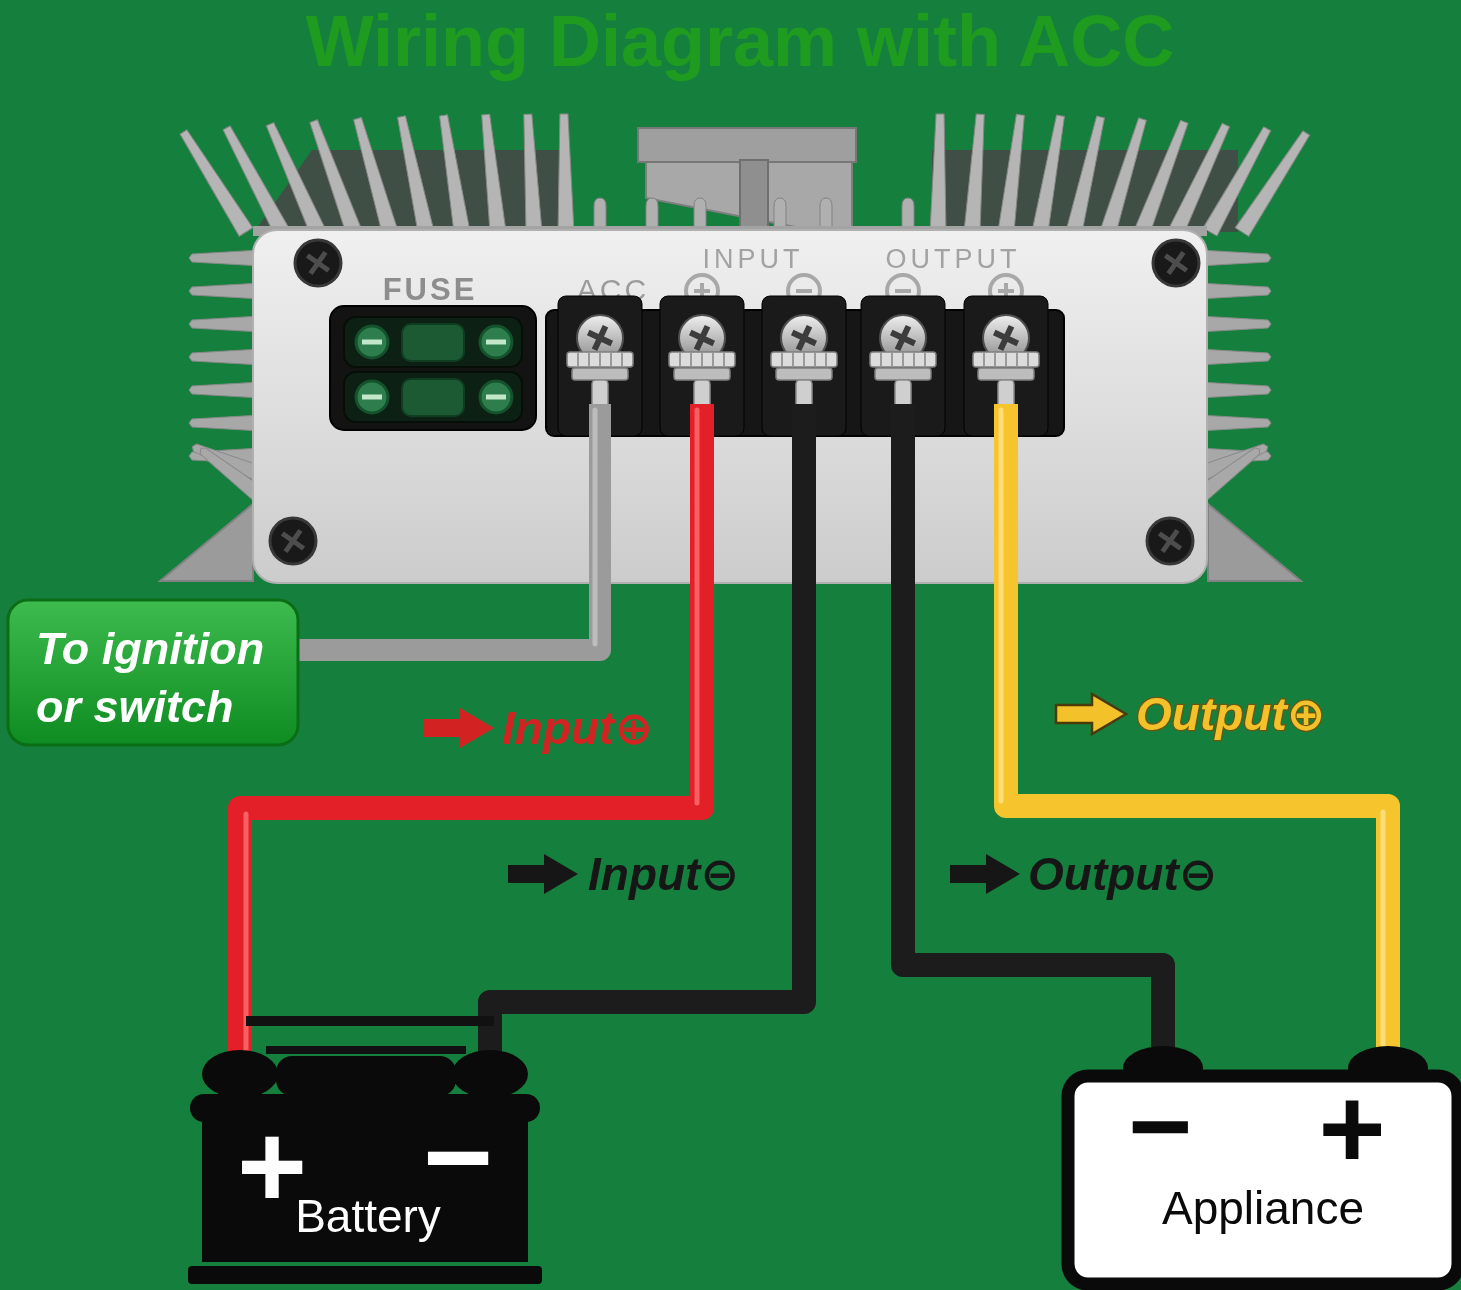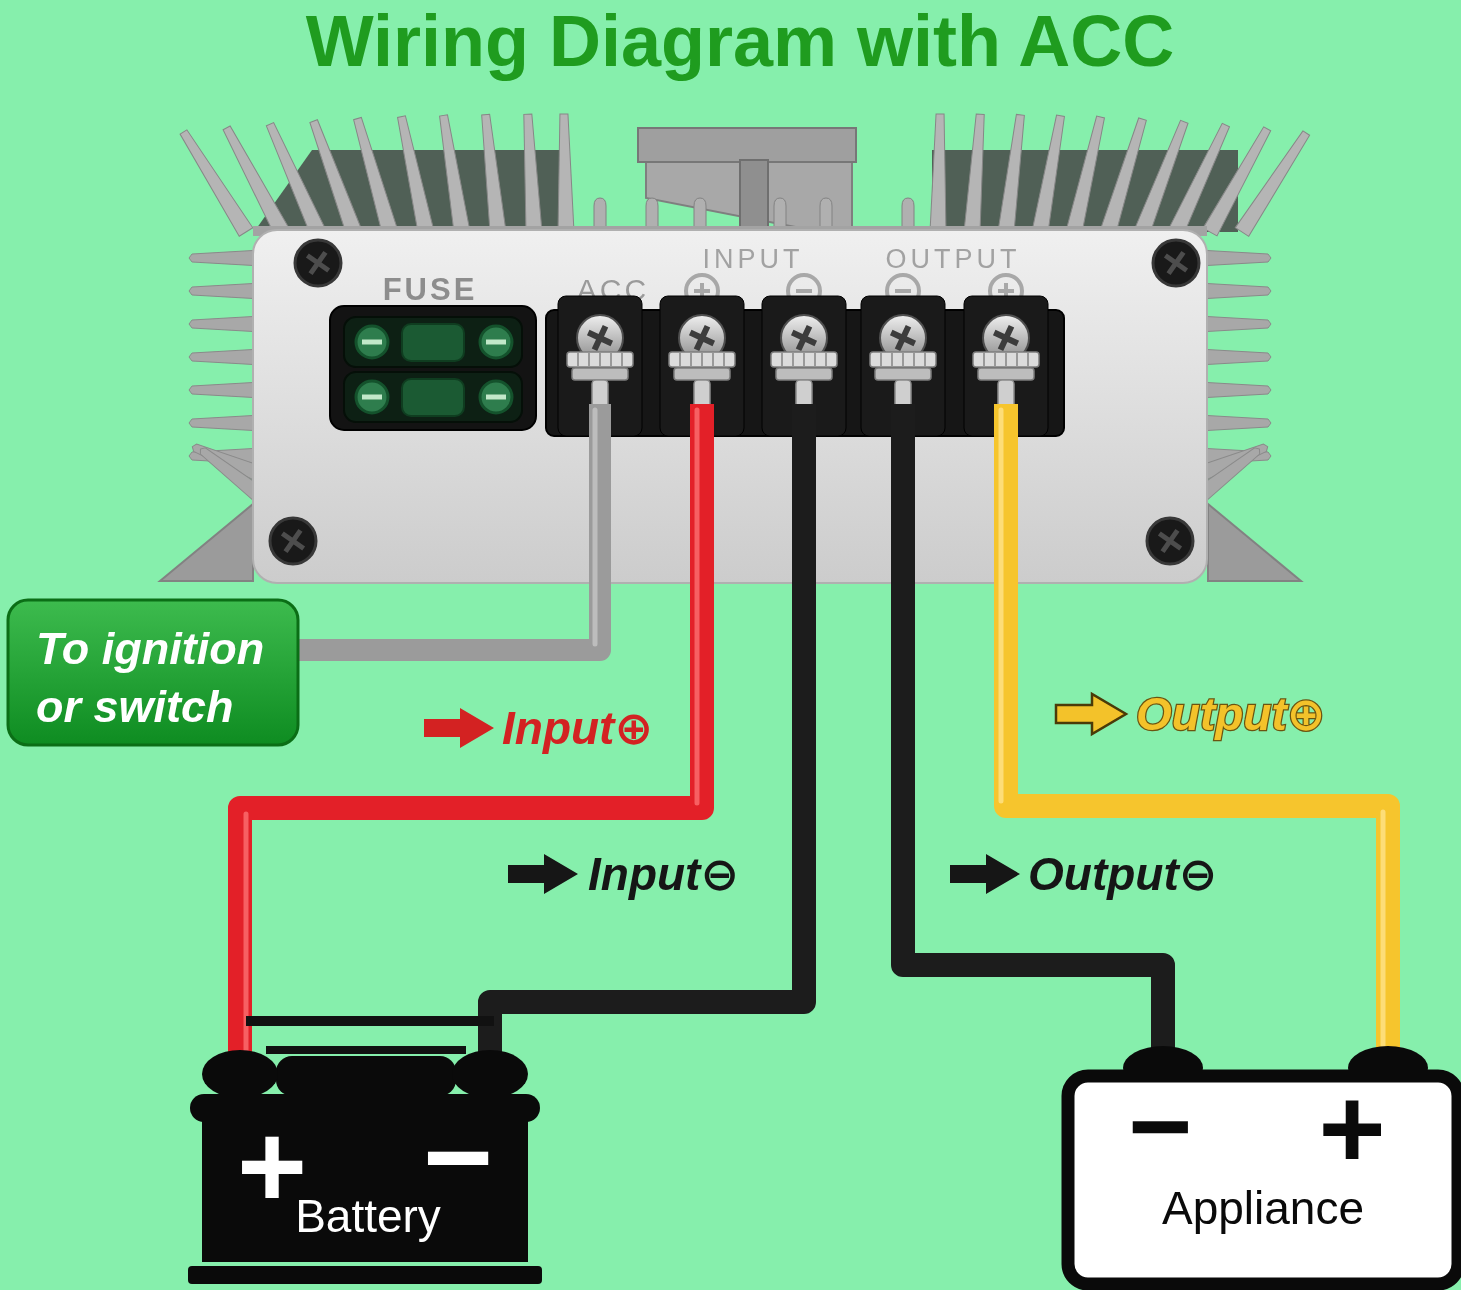--- a/index.html
+++ b/index.html
@@ -1,16 +1,16 @@
 <!DOCTYPE html>
 <html><head>
 <meta charset="utf-8">
 <style>
   html,body{margin:0;padding:0;background:#ffffff;}
-  .canvas{position:relative;width:1461px;height:1290px;background:#86efac;overflow:hidden;
+  .canvas{position:relative;width:1461px;height:1290px;background:#15803d;overflow:hidden;
           font-family:"Liberation Sans","DejaVu Sans",sans-serif;}
   svg{position:absolute;left:0;top:0;}
   text{font-family:"Liberation Sans","DejaVu Sans",sans-serif;}
   .title{font-size:72px;font-weight:bold;}
   .panelLabel{font-size:27px;fill:#a2a2a2;letter-spacing:4px;}
   .accLabel{font-size:30px;fill:#9a9a9a;letter-spacing:3px;}
   .fuseLabel{font-size:31px;font-weight:bold;fill:#8d8d8d;letter-spacing:3px;}
   .wireLabel{font-size:46px;font-weight:bold;font-style:italic;}
   .tagText{font-size:45px;font-weight:bold;font-style:italic;fill:#ffffff;}
   .batSign{font-weight:bold;fill:#ffffff;}

